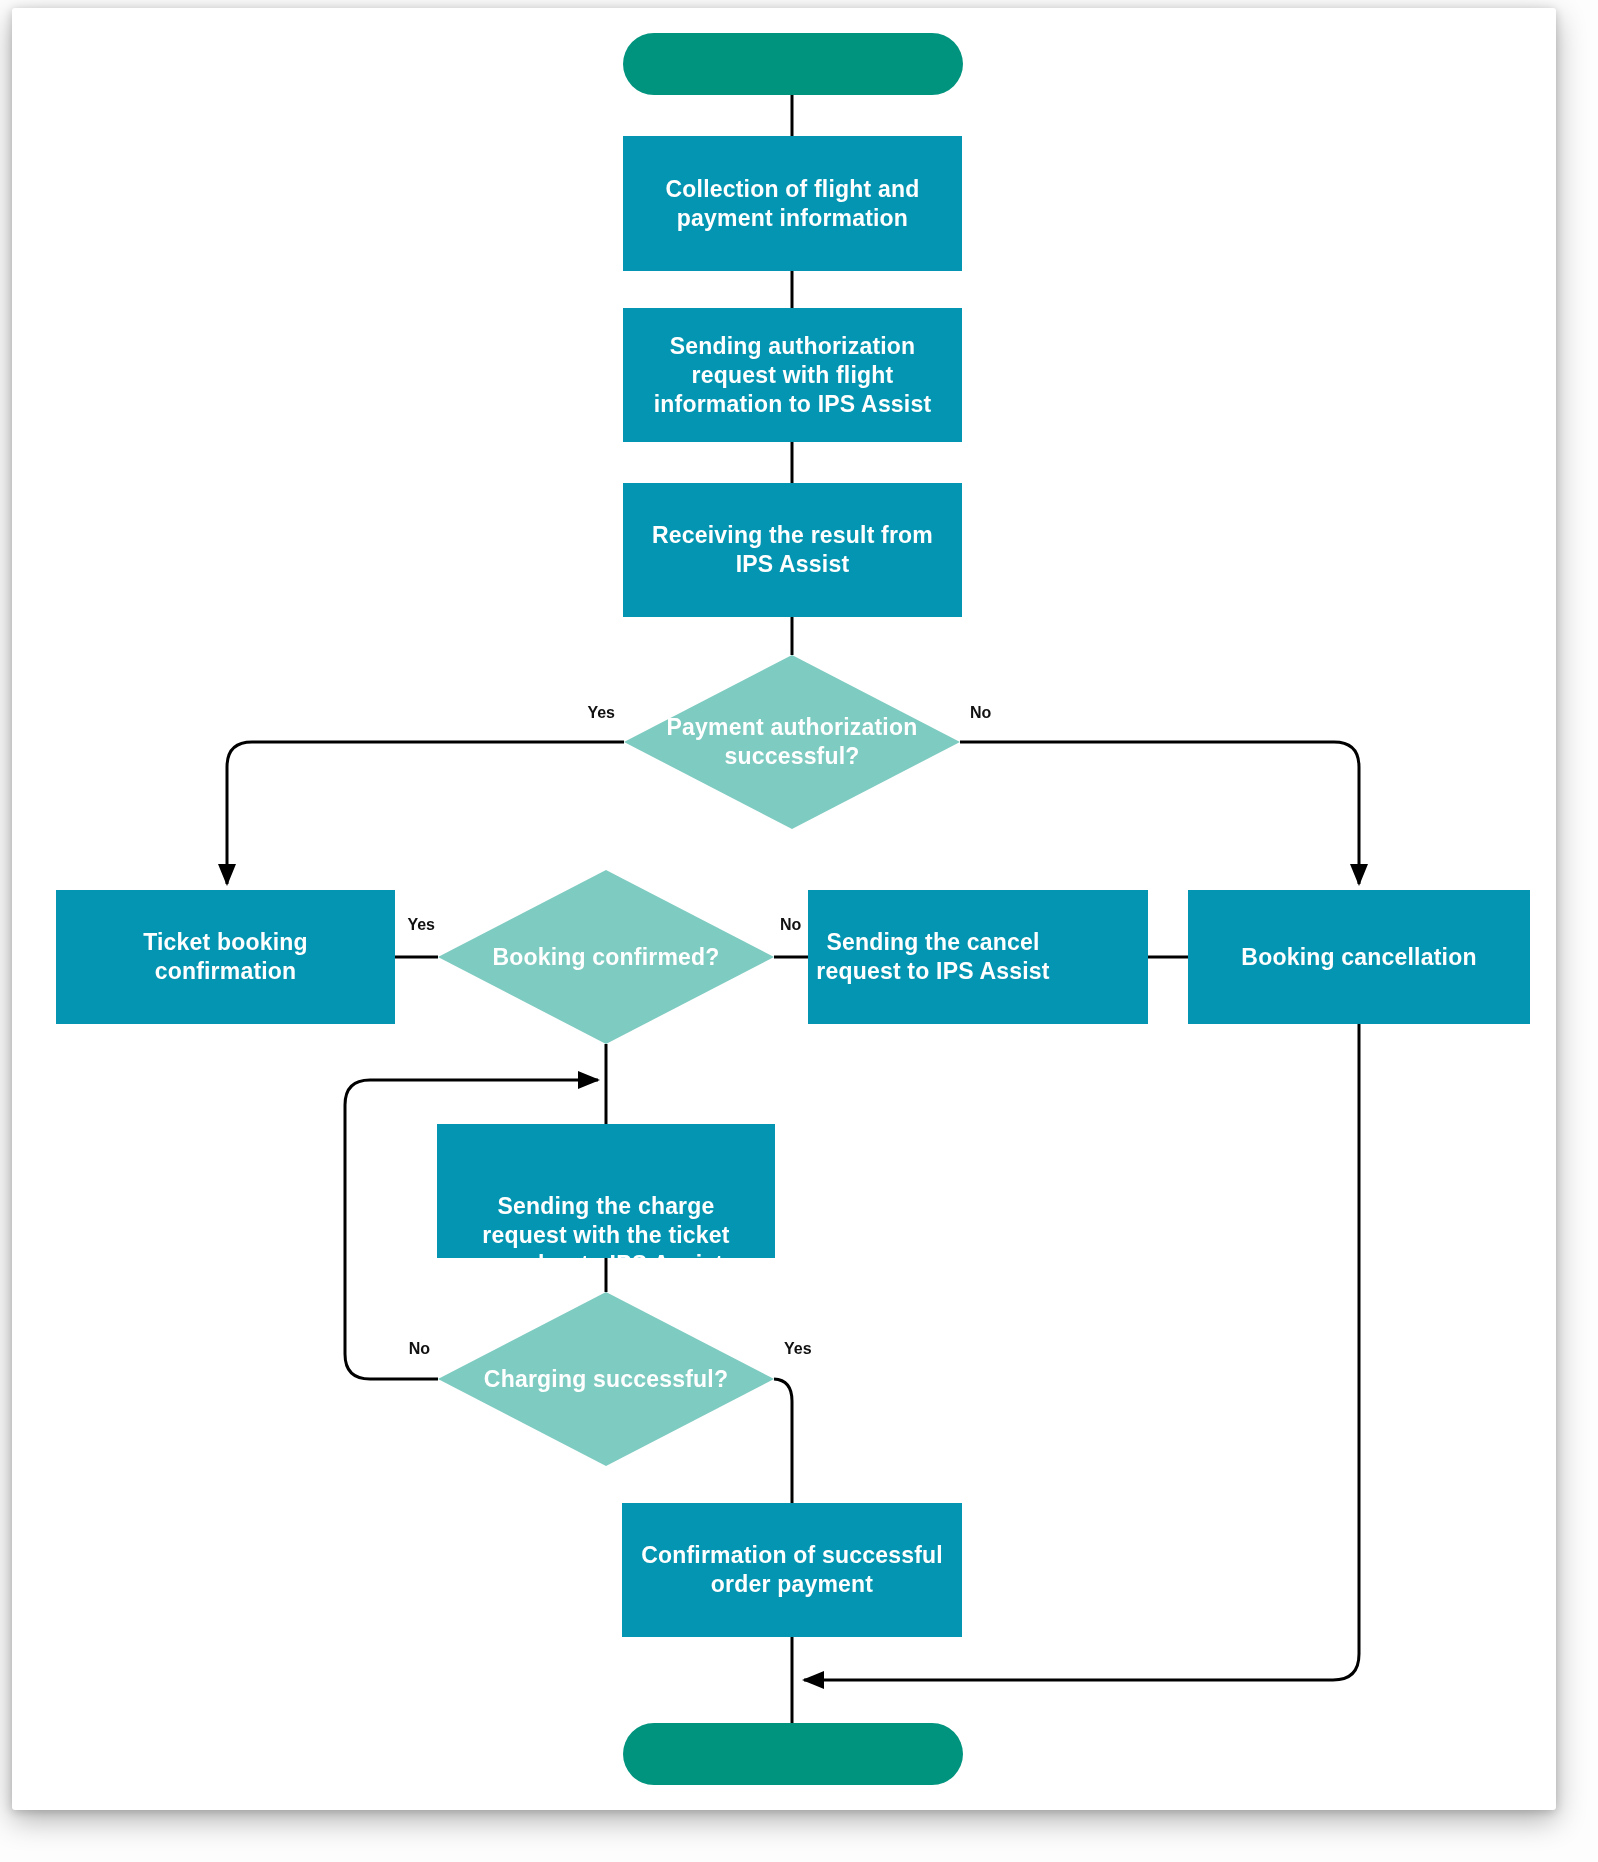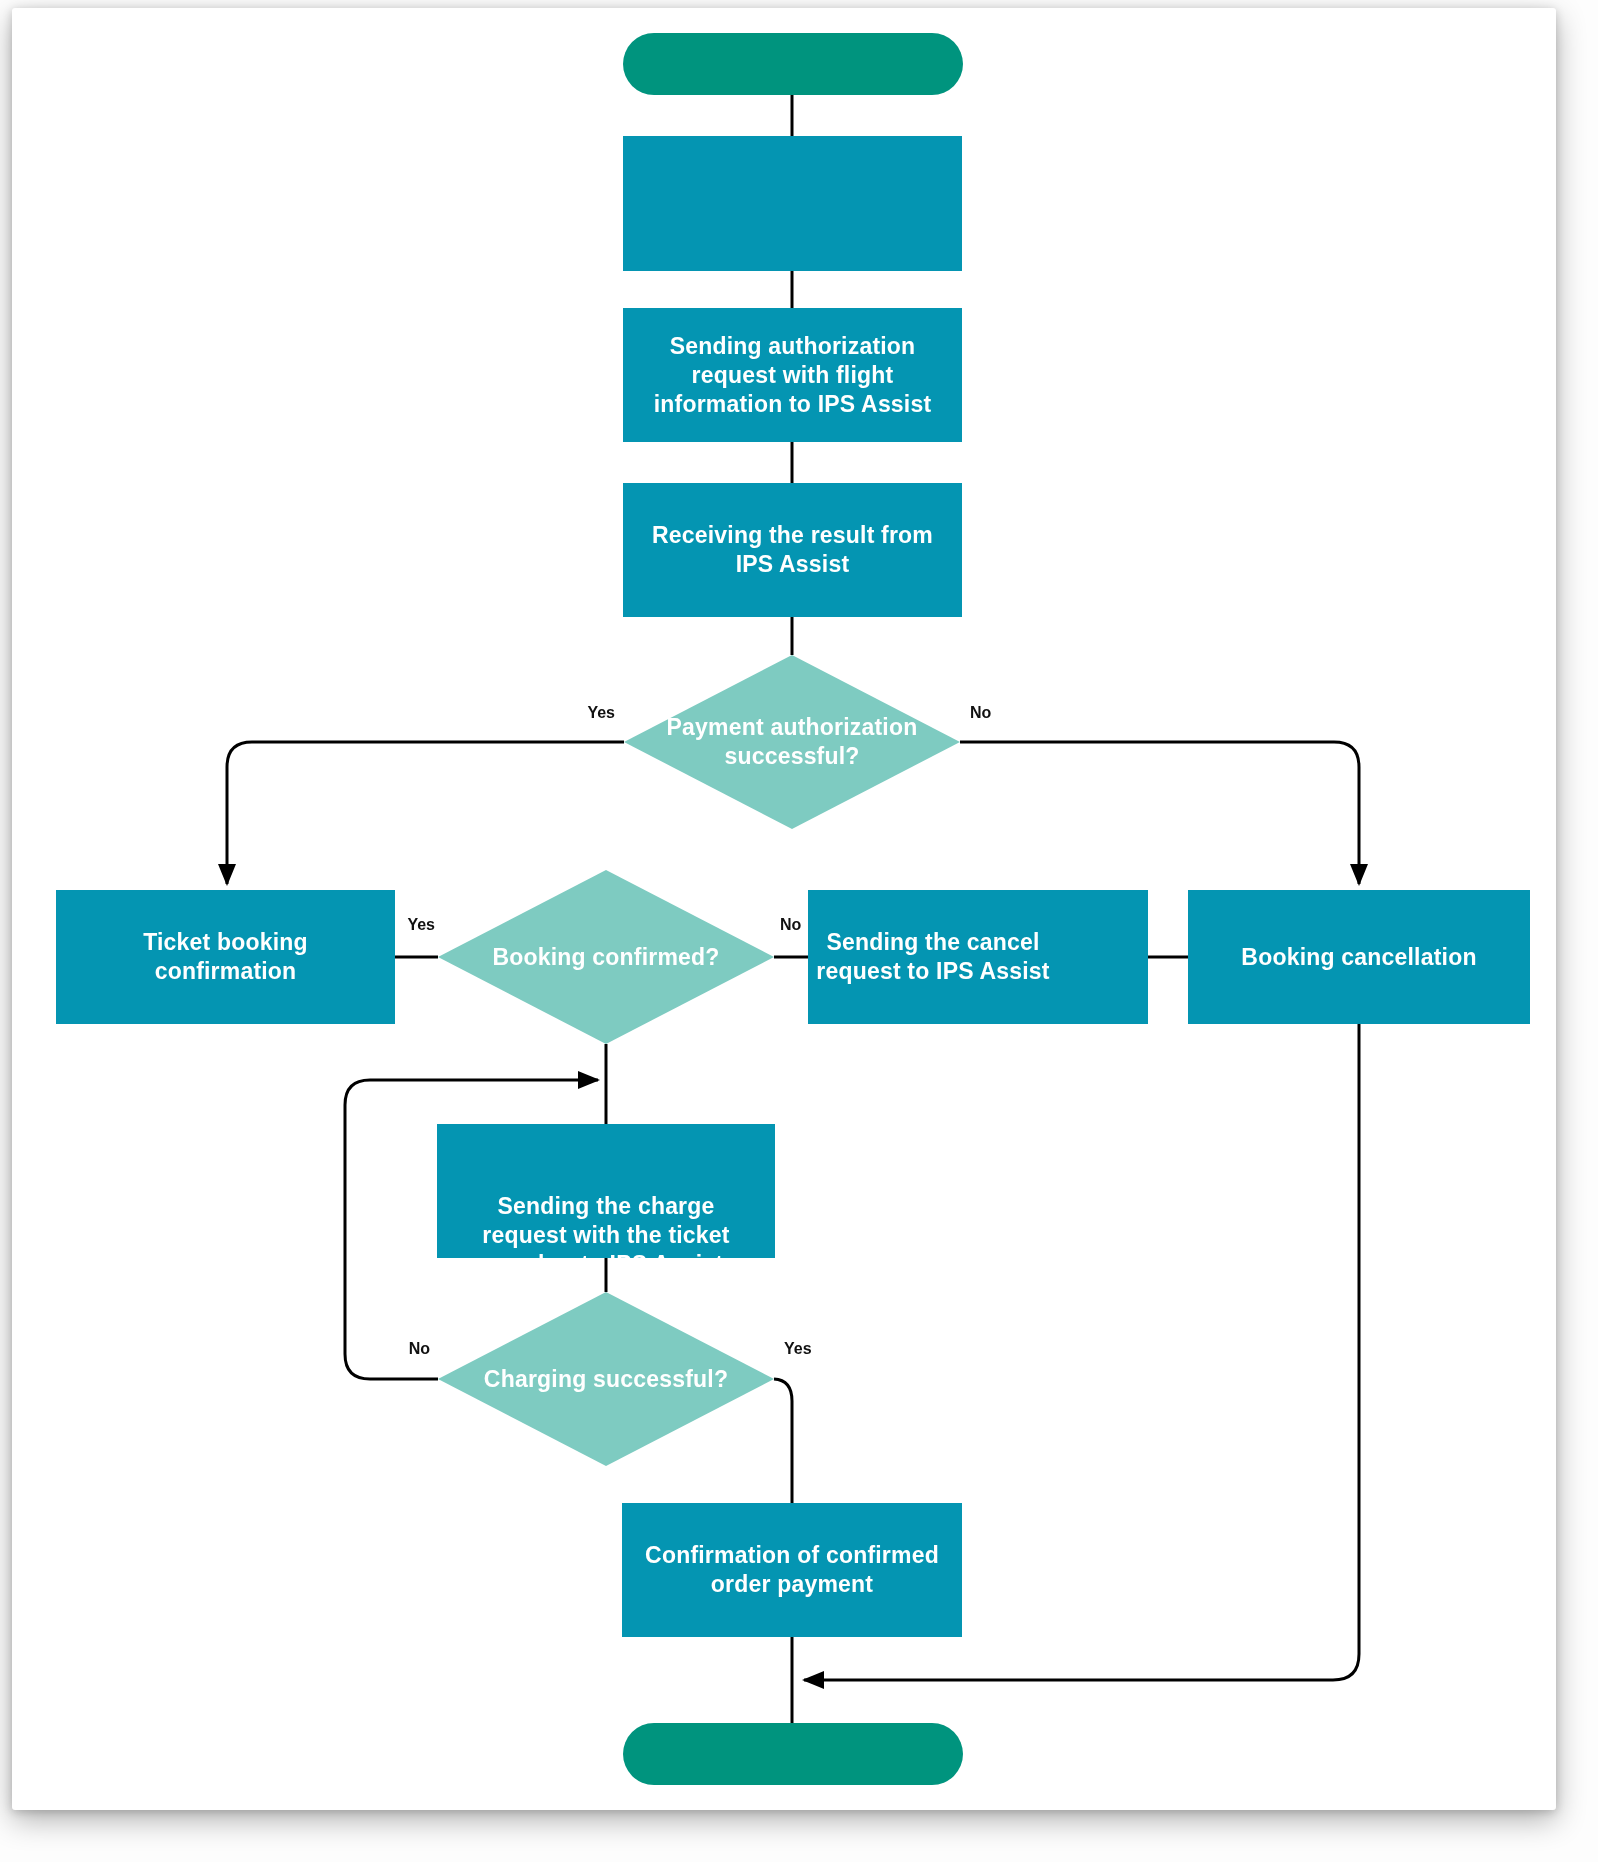--- a/index.html
+++ b/index.html
@@ -51,38 +51,40 @@
     <rect x="56" y="890" width="339" height="134" fill="#0495B2"></rect>
     <polygon points="606,870 774,957 606,1044 438,957" fill="#7ECBC1"></polygon>
     <rect x="808" y="890" width="340" height="134" fill="#0495B2"></rect>
     <rect x="1188" y="890" width="342" height="134" fill="#0495B2"></rect>
     <rect x="437" y="1124" width="338" height="134" fill="#0495B2"></rect>
     <polygon points="606,1292 774,1379 606,1466 438,1379" fill="#7ECBC1"></polygon>
     <rect x="622" y="1503" width="340" height="134" fill="#0495B2"></rect>
     <rect x="623" y="1723" width="340" height="62" rx="31" fill="#00947E"></rect>
   </svg>
 
+  <div class="node-label" style="left:623px;top:136px;width:339px;height:135px;">Collection of flight and
+payment information</div>
   <div class="node-label" style="left:623px;top:308px;width:339px;height:134px;">Sending authorization
 request with flight
 information to IPS Assist</div>
   <div class="node-label" style="left:623px;top:483px;width:339px;height:134px;">Receiving the result from
 IPS Assist</div>
   <div class="node-label" style="left:642px;top:680px;width:300px;height:124px;">Payment authorization
 successful?</div>
   <div class="node-label" style="left:56px;top:890px;width:339px;height:134px;text-align:center;">Ticket booking
 confirmation</div>
   <div class="node-label" style="left:456px;top:895px;width:300px;height:124px;">Booking confirmed?</div>
   <div class="node-label" style="left:763px;top:890px;width:340px;height:134px;">Sending the cancel
 request to IPS Assist</div>
   <div class="node-label" style="left:1188px;top:890px;width:342px;height:134px;">Booking cancellation</div>
   <div class="node-label" style="left:437px;top:1124px;width:338px;height:134px;margin-top:44px;">Sending the charge
 request with the ticket
 number to IPS Assist</div>
   <div class="node-label" style="left:456px;top:1317px;width:300px;height:124px;">Charging successful?</div>
-  <div class="node-label" style="left:622px;top:1503px;width:340px;height:134px;">Confirmation of confirmed
+  <div class="node-label" style="left:622px;top:1503px;width:340px;height:134px;">Confirmation of successful
 order payment</div>
   <div class="node-label" style="left:623px;top:33px;width:340px;height:62px;"></div>
   <div class="node-label" style="left:623px;top:1723px;width:340px;height:62px;"></div>
 
   <div class="edge-label right" style="left:500px;top:704px;">Yes</div>
   <div class="edge-label left" style="left:970px;top:704px;">No</div>
   <div class="edge-label right" style="left:320px;top:916px;">Yes</div>
   <div class="edge-label left" style="left:780px;top:916px;">No</div>
   <div class="edge-label right" style="left:315px;top:1340px;">No</div>
   <div class="edge-label left" style="left:784px;top:1340px;">Yes</div>

